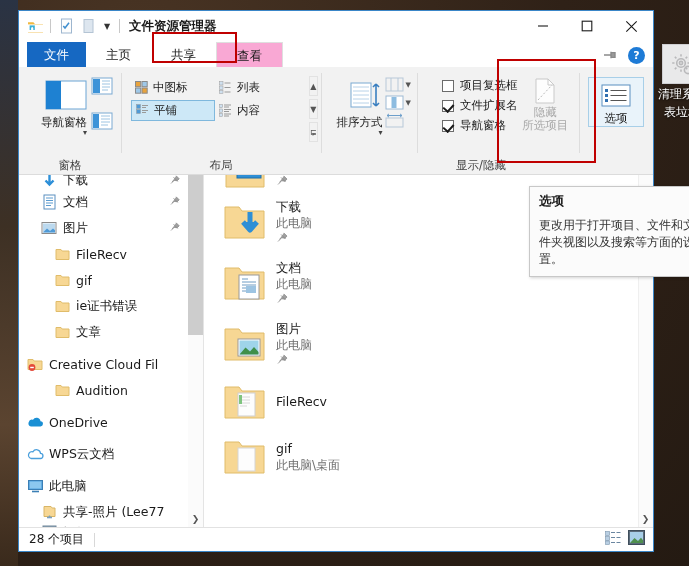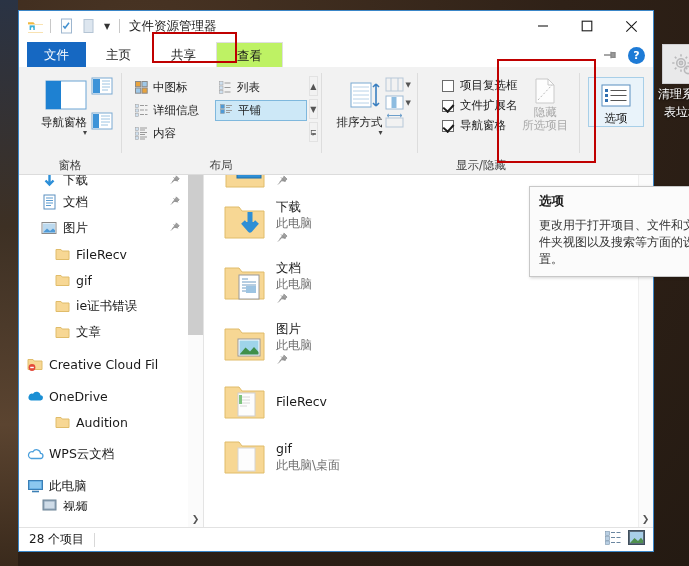--- a/index.html
+++ b/index.html
@@ -55,41 +55,41 @@
   .qat { display: flex; align-items: center; padding-left: 6px; gap: 2px; }
   .qat-ico {
     width: 20px; height: 20px; display: flex; align-items: center;
     justify-content: center;
   }
   .qat-sep { width: 1px; height: 14px; background: #c8c8c8; margin: 0 3px; }
   .qat-caret {
     font-size: 8px; color: #333; width: 14px; text-align: center;
   }
   #win-title {
-    font-size: 12.5px; color: #1a1a1a; margin-left: 6px;
+    font-size: 12.5px; color: #1a1a1a; margin-left: 6px; font-weight: bold;
   }
   #wincontrols {
     position: absolute; right: 0; top: 0; height: 30px; display: flex;
   }
   .wc {
     width: 44px; height: 30px; display: flex; align-items: center;
     justify-content: center; color: #1a1a1a;
   }
   .wc svg { display: block; }
   
   #tabstrip {
     height: 26px; background: #fff; display: flex; align-items: flex-end;
     position: relative; flex: 0 0 auto; padding-left: 8px;
   }
   .tab {
     font-size: 12.5px; color: #1a1a1a; height: 25px; line-height: 25px;
     padding: 0 20px; white-space: nowrap;
   }
   .tab.file { background: #1668c2; color: #fff; padding: 0 17px; }
-  .tab.active { background: #bef264; border: 1px solid #dfdfdf; border-bottom: none; }
+  .tab.active { background: #f9a8d4; border: 1px solid #dfdfdf; border-bottom: none; }
   #tab-help {
     position: absolute; right: 8px; bottom: 2px; display: flex;
     align-items: center; gap: 10px;
   }
   .pin-ico { color: #8a8a8a; }
   .help-ico {
     width: 17px; height: 17px; border-radius: 50%;
     background: #1e7bd6; color: #fff; font-size: 11px; font-weight: bold;
     display: flex; align-items: center; justify-content: center;
   }
@@ -384,31 +384,20 @@
           <div class="gitem">
             <svg width="13" height="13" viewBox="0 0 13 13">
                 <g fill="#cfe0ef" stroke="#9a9a9a" stroke-width="0.5">
                   <rect x="0.5" y="0.5" width="3.5" height="3.5"></rect>
                   <rect x="0.5" y="5" width="3.5" height="3.5"></rect>
                   <rect x="0.5" y="9.5" width="3.5" height="3"></rect>
                 </g>
                 <path d="M5.5 2h6M5.5 6.5h6M5.5 11h6" stroke="#9a9a9a"></path>
               </svg>
             <span>列表</span>
-          </div>
-          <div class="gitem">
-            <svg width="13" height="13" viewBox="0 0 13 13">
-                <g fill="#cfe0ef" stroke="#9a9a9a" stroke-width="0.5">
-                  <rect x="0.5" y="0.5" width="3" height="3"></rect>
-                  <rect x="0.5" y="5" width="3" height="3"></rect>
-                  <rect x="0.5" y="9.5" width="3" height="3"></rect>
-                </g>
-                <path d="M5 1.5h4M10 1.5h2.5M5 6h4M10 6h2.5M5 10.5h4M10 10.5h2.5" stroke="#9a9a9a"></path>
-              </svg>
-            <span>详细信息</span>
           </div>
           <div class="gitem sel">
             <svg width="13" height="13" viewBox="0 0 13 13">
                 <g stroke="#9a9a9a" stroke-width="0.5">
                   <rect x="0.5" y="0.5" width="4" height="4" fill="#4f9ad6"></rect>
                   <rect x="0.5" y="5.5" width="4" height="4" fill="#4f9ad6"></rect>
                 </g>
                 <path d="M6 1.5h6M6 3.5h4M6 6.5h6M6 8.5h4" stroke="#9a9a9a"></path>
               </svg>
             <span>平铺</span>
@@ -610,36 +599,36 @@
           <span class="ico">
             <svg width="16" height="15" viewBox="0 0 16 15">
                 <path d="M1 2.5h5l1.2 1.5H15v8.5H1z" fill="#f7d794" stroke="#e0bc6a"></path>
                 <circle cx="5" cy="10.5" r="3.4" fill="#e34a3a"></circle>
                 <path d="M3.2 10.5h3.6" stroke="#fff" stroke-width="1.4"></path>
               </svg>
           </span>
           <span class="txt">Creative Cloud Fil</span>
         </div>
 
+        <div class="nav-row ind2">
+          <span class="ico">
+            <svg width="15" height="14" viewBox="0 0 15 14">
+                <path d="M1 2.5h5l1.2 1.5H14v8.5H1z" fill="#f7d794" stroke="#e0bc6a"></path>
+              </svg>
+          </span>
+          <span class="txt">Audition</span>
+        </div>
+
         <div class="nav-row ind0" style="margin-top:6px">
           <span class="ico">
             <svg width="17" height="13" viewBox="0 0 17 13">
                 <path d="M4 10.5h9.2a2.6 2.6 0 0 0 .3-5.2A4 4 0 0 0 6 3.8 3.3 3.3 0 0 0 4 10.5z" fill="#1a8fd4"></path>
               </svg>
           </span>
           <span class="txt">OneDrive</span>
-        </div>
-
-        <div class="nav-row ind2">
-          <span class="ico">
-            <svg width="15" height="14" viewBox="0 0 15 14">
-                <path d="M1 2.5h5l1.2 1.5H14v8.5H1z" fill="#f7d794" stroke="#e0bc6a"></path>
-              </svg>
-          </span>
-          <span class="txt">Audition</span>
         </div>
 
         <div class="nav-row ind0" style="margin-top:6px">
           <span class="ico">
             <svg width="17" height="13" viewBox="0 0 17 13">
                 <path d="M4 10.5h9.2a2.6 2.6 0 0 0 .3-5.2A4 4 0 0 0 6 3.8 3.3 3.3 0 0 0 4 10.5z" fill="none" stroke="#4a9fdc" stroke-width="1.3"></path>
               </svg>
           </span>
           <span class="txt">WPS云文档</span>
         </div>
@@ -648,20 +637,30 @@
           <span class="ico">
             <svg width="17" height="14" viewBox="0 0 17 14">
                 <rect x="1.5" y="1.5" width="14" height="9" fill="#59a7e0" stroke="#3b7fb5"></rect>
                 <rect x="2.8" y="2.6" width="11.4" height="6.8" fill="#8cc8ef"></rect>
                 <path d="M5 12.5h7" stroke="#3b7fb5" stroke-width="1.6"></path>
               </svg>
           </span>
           <span class="txt">此电脑</span>
         </div>
 
+        <div class="nav-row ind1">
+          <span class="ico">
+            <svg width="15" height="15" viewBox="0 0 15 15">
+                <path d="M2 1.5h7l1.2 1.5H13v8.5H2z" fill="#f7d794" stroke="#d8b566"></path>
+                <path d="M5 12.5h5" stroke="#7aa0c0" stroke-width="1.6"></path>
+                <path d="M7.5 10.5v2" stroke="#7aa0c0" stroke-width="1.4"></path>
+              </svg>
+          </span>
+          <span class="txt">共享-照片 (Lee77</span>
+        </div>
 
         <div class="nav-row ind1" style="height:12px;overflow:hidden;align-items:flex-start">
           <span class="ico">
             <svg width="15" height="13" viewBox="0 0 15 13">
                 <rect x="1" y="1" width="13" height="10" fill="#8fa5b8" stroke="#6f8598"></rect>
                 <rect x="2.5" y="2.5" width="10" height="7" fill="#cfdce8"></rect>
               </svg>
           </span>
           <span class="txt">视频</span>
         </div>

